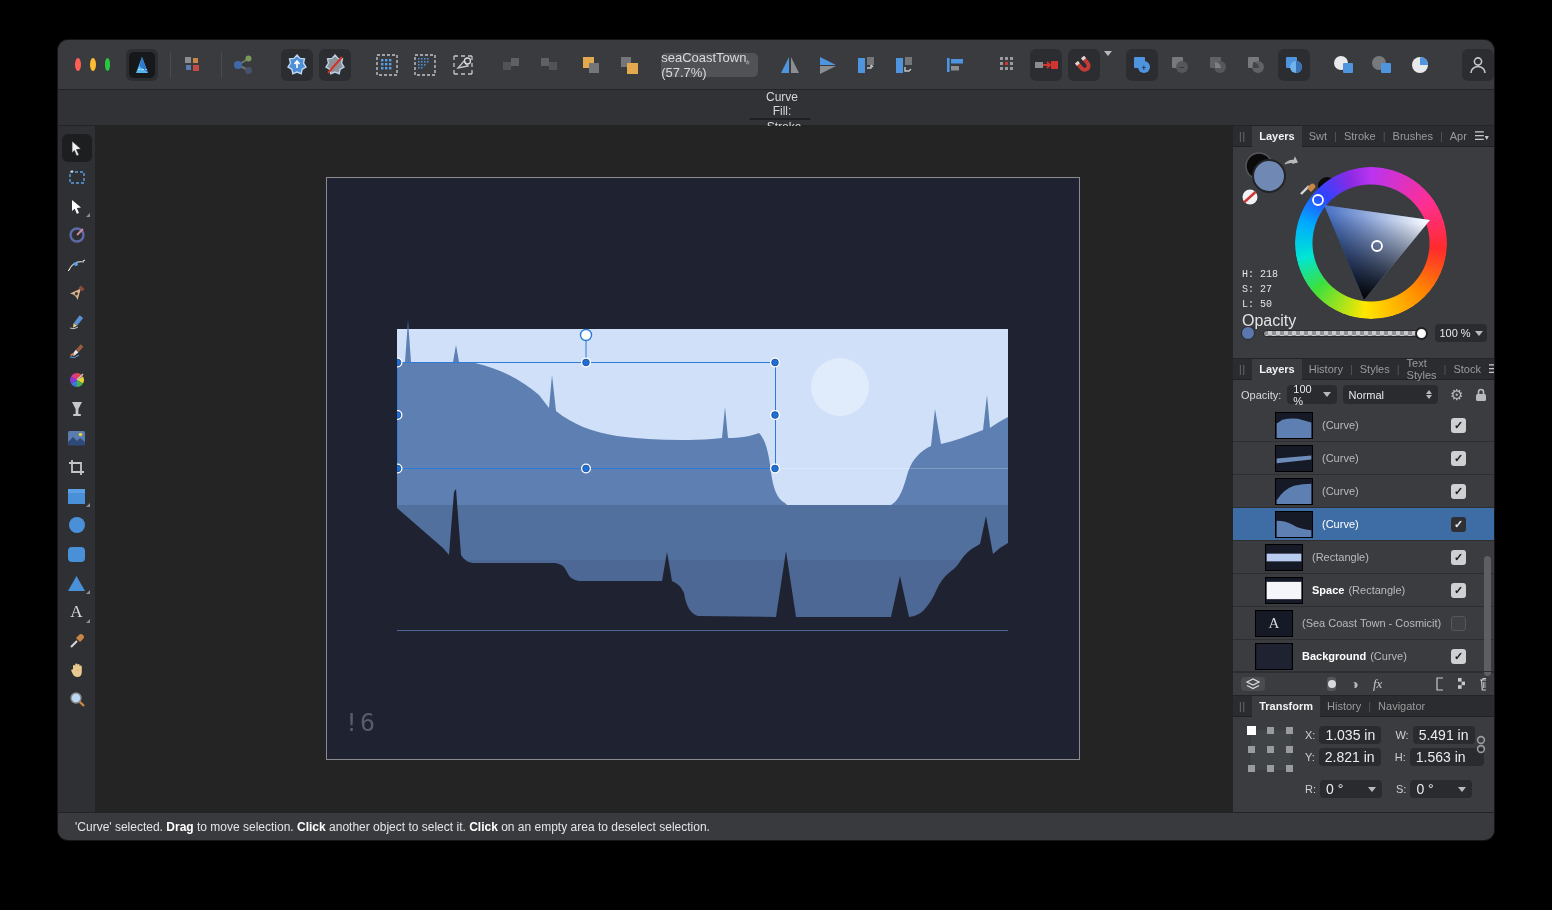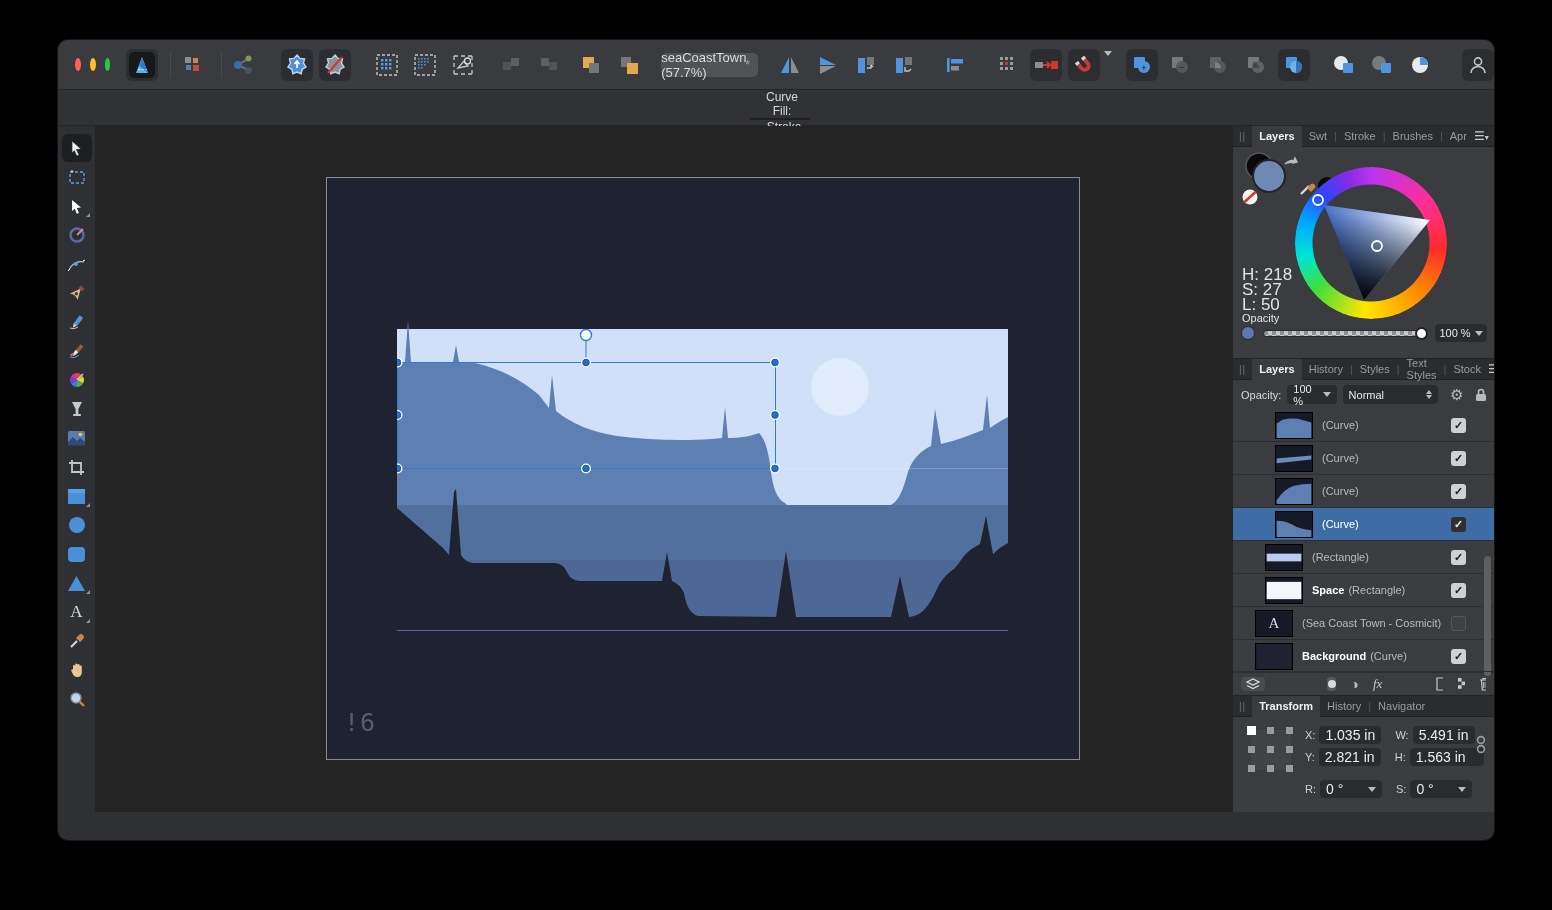--- a/index.html
+++ b/index.html
@@ -41,22 +41,22 @@
   .tabstrip .div{color:#55565a;}
   .tabstrip .menu{margin-left:auto;margin-right:8px;color:#c7c8ca;font-size:12px;}
   .panel-color{height:232px;position:relative;flex-shrink:0;}
   .panel-layers{height:337px;position:relative;flex-shrink:0;border-top:1px solid #232426;}
   .panel-transform{height:117px;position:relative;flex-shrink:0;border-top:1px solid #232426;}
   .small-lbl{font-size:11px;color:#d8d9db;}
   
   .wheel{position:absolute;left:62px;top:41px;width:152px;height:152px;border-radius:50%;
     background:conic-gradient(from 0deg,#b934f0,#ff2f92 55deg,#ff2b2b 95deg,#ff8a00 135deg,#ffe600 185deg,#3ddf3d 230deg,#00e5d5 258deg,#00a8ff 288deg,#2f43ff 315deg,#8a2be2 342deg,#b934f0 360deg);
     -webkit-mask:radial-gradient(circle,transparent 58px,#000 59px);mask:radial-gradient(circle,transparent 58px,#000 59px);}
-  .hsl{position:absolute;left:9px;top:141px;line-height:15px;font-size:17px;color:#e2e3e5;}
-  .opacity-lbl{position:absolute;left:9px;top:186px;font-size:11px;color:#e2e3e5;}
+  .hsl{position:absolute;left:9px;top:141px;line-height:15px;font-size:10px;color:#e2e3e5;font-family:Liberation Mono, monospace;}
+  .opacity-lbl{position:absolute;left:9px;top:186px;font-size:16px;color:#e2e3e5;}
   .op-row{position:absolute;left:8px;top:199px;width:246px;height:16px;display:flex;align-items:center;}
   .op-chip{width:14px;height:14px;border-radius:50%;background:#5b77ad;border:1px solid #26282b;}
   .op-track{flex:1;height:7px;border-radius:4px;margin:0 2px 0 8px;position:relative;
     background:repeating-conic-gradient(#c8c9cb 0 25%,#8f9093 0 50%);background-size:8px 8px;border:1px solid #26282b;}
   .op-knob{position:absolute;right:-4px;top:-4px;width:13px;height:13px;border-radius:50%;background:#fdfdfd;border:2px solid #222;}
   .op-val{width:52px;height:18px;background:#2a2b2e;border-radius:4px;color:#e8e8ea;font-size:11px;display:flex;align-items:center;justify-content:center;gap:4px;margin-left:8px;}
   .caret{width:0;height:0;border-left:4px solid transparent;border-right:4px solid transparent;border-top:5px solid #b9babc;}
   
   .lay-controls{height:29px;display:flex;align-items:center;padding:0 8px;gap:6px;}
   .combo{background:#2a2b2e;border-radius:4px;height:19px;display:flex;align-items:center;justify-content:space-between;padding:0 6px;color:#e8e8ea;font-size:11px;}
@@ -822,13 +822,16 @@
           <span class="tf-field" style="width:62px">
               <span>0 °</span>
               <span class="caret"></span>
             </span>
         </div>
       </div>
 
     </div>
   </div>
 
+  <div class="statusbar">
+    <span id="status-text"><span>'Curve' selected. </span><b>Drag</b><span> to move selection. </span><b>Click</b><span> another object to select it. </span><b>Click</b><span> on an empty area to deselect selection.</span></span>
+  </div>
 </div>
 
 </body></html>

